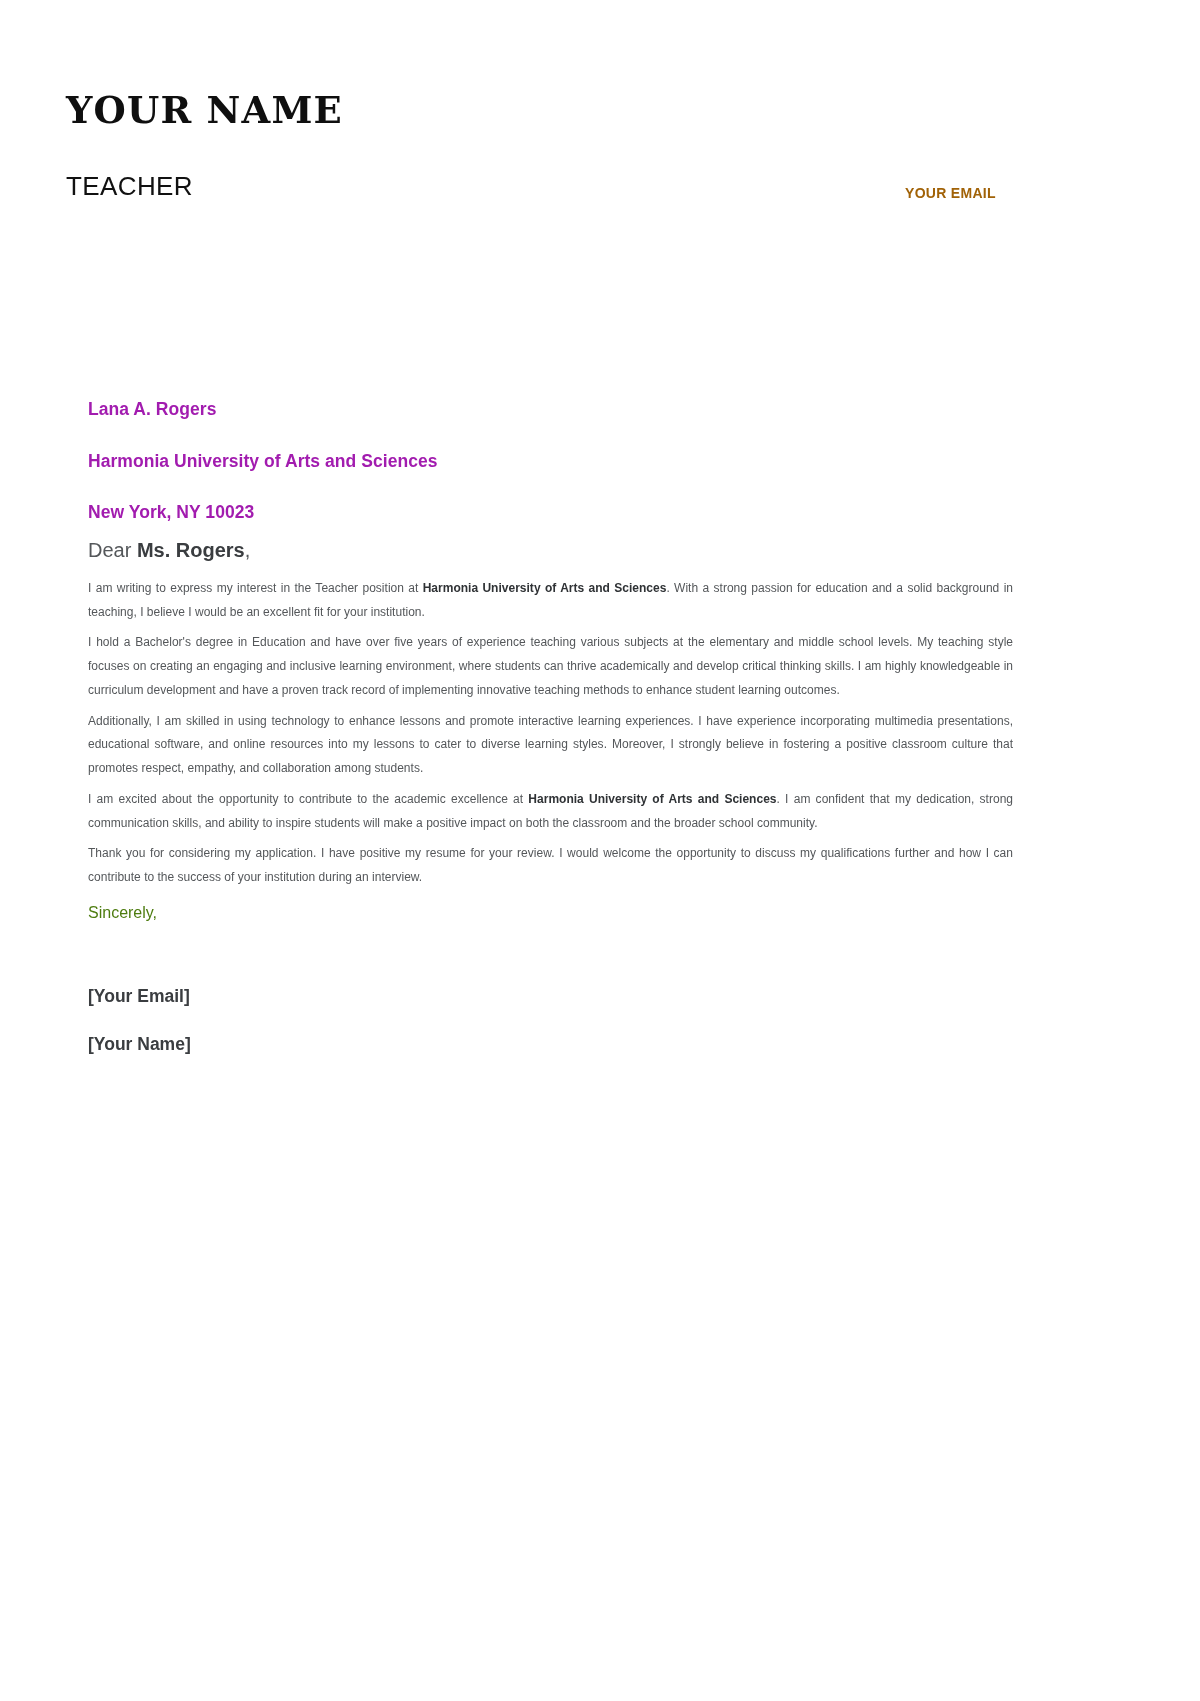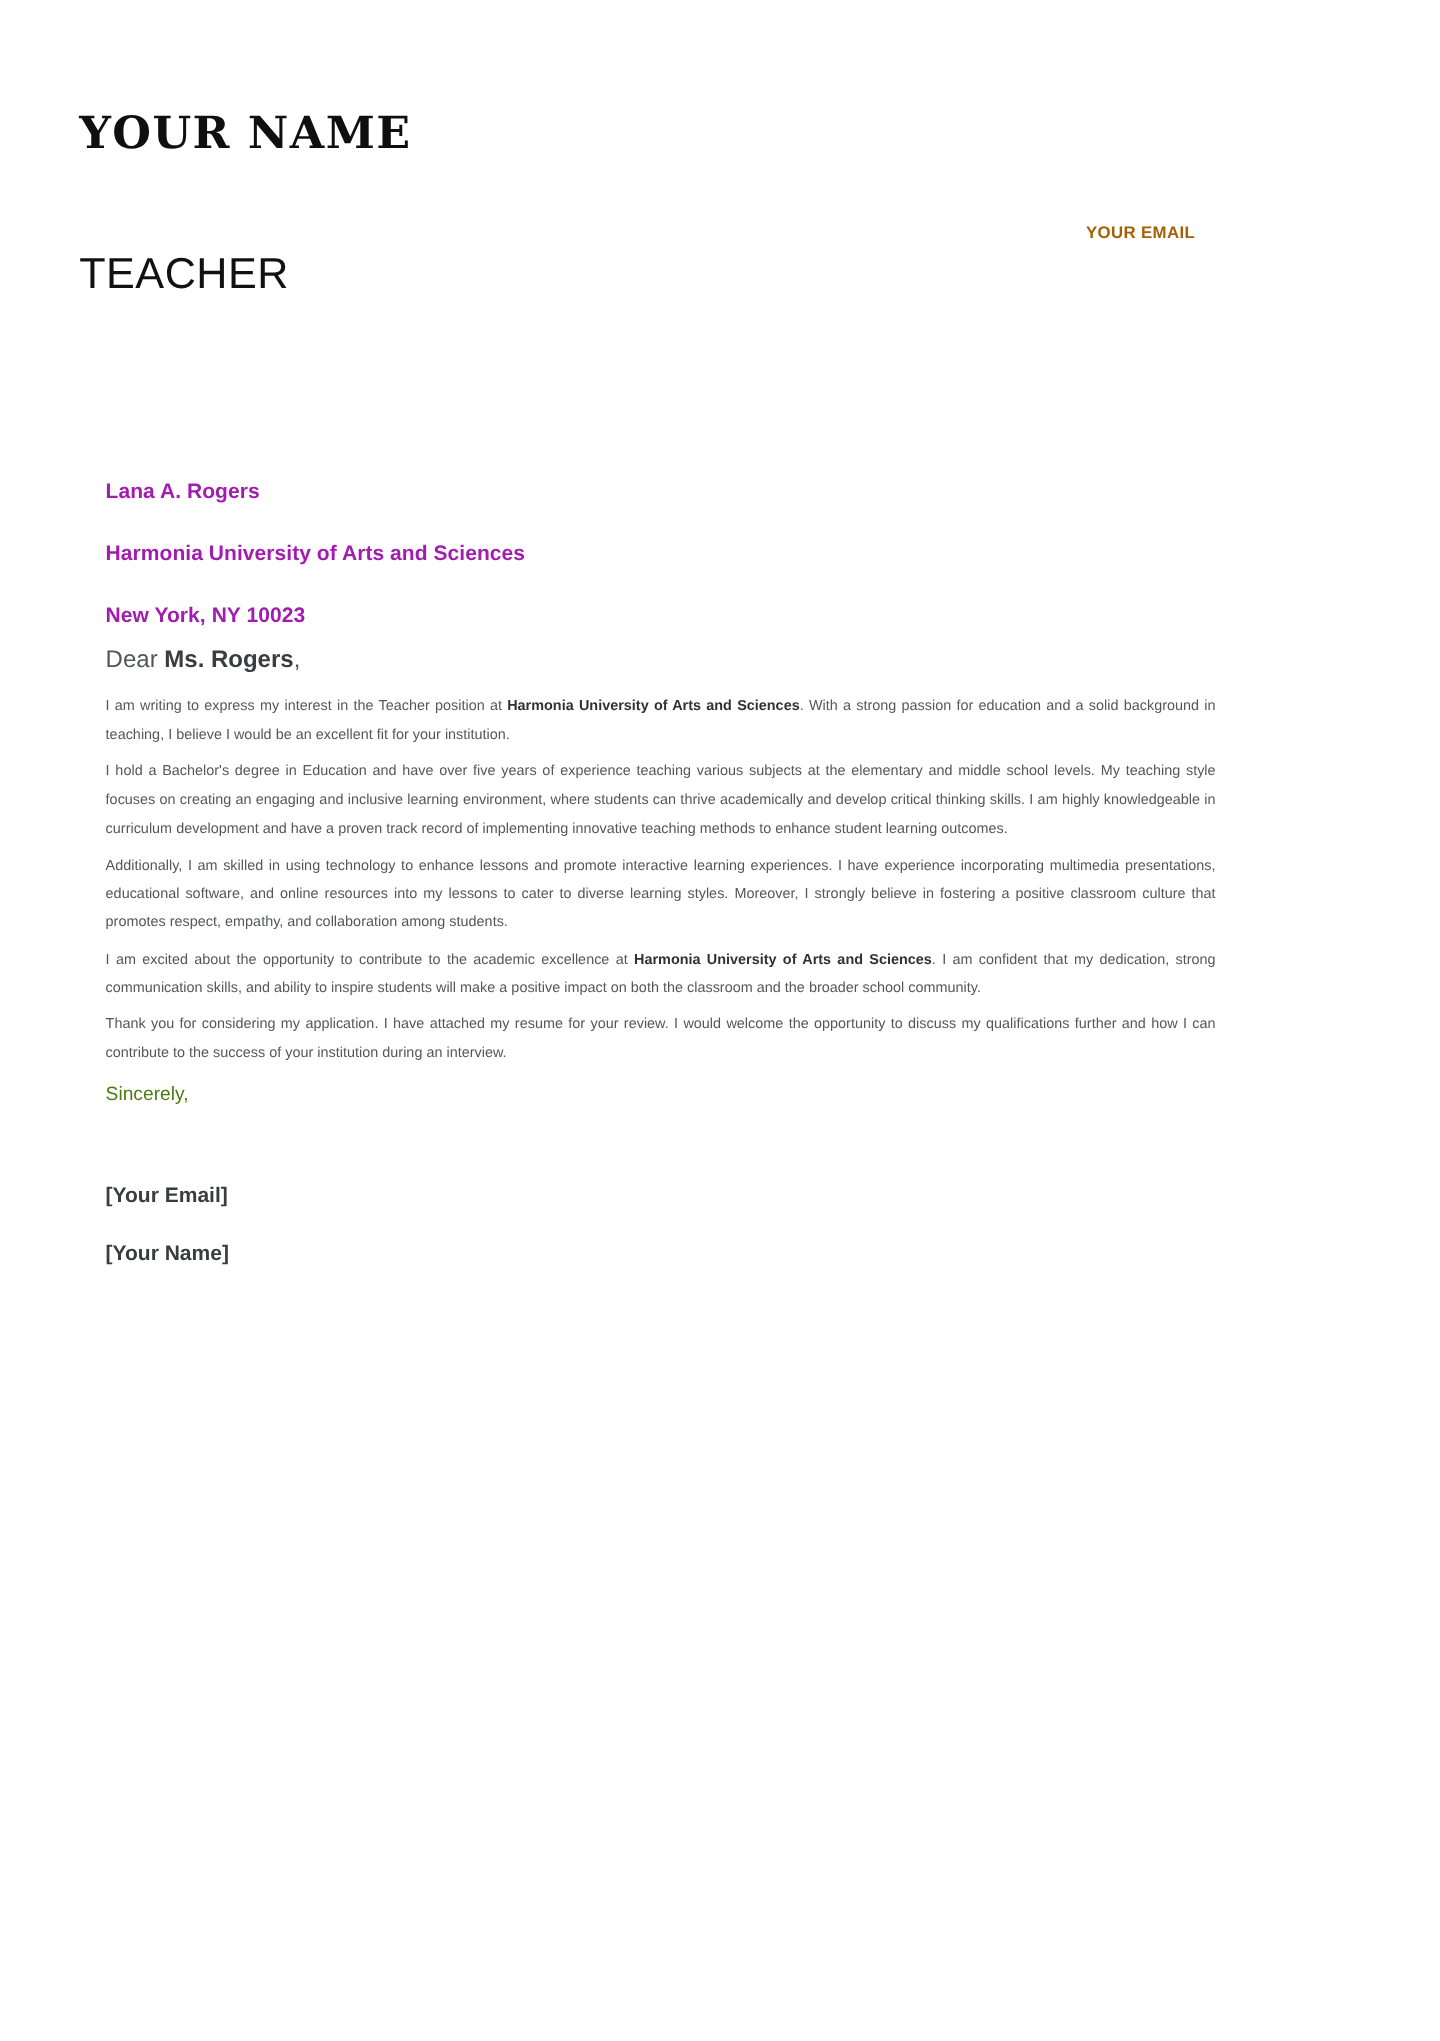--- a/index.html
+++ b/index.html
@@ -45,26 +45,25 @@
     line-height: 1;
     white-space: nowrap;
   }
 
   .lh-role {
     position: absolute;
     left: 66px;
     top: 173px;
     font-family: "Liberation Sans", sans-serif;
     font-weight: 300;
-    font-size: 36px;
+    font-size: 26px;
     letter-spacing: 0.4px;
     color: #111111;
     line-height: 1;
     white-space: nowrap;
-    margin-top: 37px;
   }
 
   .lh-email {
     position: absolute;
     left: 905px;
     top: 186px;
     font-family: "Liberation Sans", sans-serif;
     font-weight: 700;
     font-size: 14px;
     letter-spacing: 0.3px;
@@ -169,21 +168,21 @@
 
     <p class="addr-line tight">New York, NY 10023</p>
 
     <p class="salutation"><span>Dear </span><b>Ms. Rogers</b><span>,</span></p>
 
     <div id="paragraphs">
         <p class="para"><span>I am writing to express my interest in the Teacher position at </span><b>Harmonia University of Arts and Sciences</b><span>. With a strong passion for education and a solid background in teaching, I believe I would be an excellent fit for your institution.</span></p>
         <p class="para"><span>I hold a Bachelor's degree in Education and have over five years of experience teaching various subjects at the elementary and middle school levels. My teaching style focuses on creating an engaging and inclusive learning environment, where students can thrive academically and develop critical thinking skills. I am highly knowledgeable in curriculum development and have a proven track record of implementing innovative teaching methods to enhance student learning outcomes.</span></p>
         <p class="para"><span>Additionally, I am skilled in using technology to enhance lessons and promote interactive learning experiences. I have experience incorporating multimedia presentations, educational software, and online resources into my lessons to cater to diverse learning styles. Moreover, I strongly believe in fostering a positive classroom culture that promotes respect, empathy, and collaboration among students.</span></p>
         <p class="para"><span>I am excited about the opportunity to contribute to the academic excellence at </span><b>Harmonia University of Arts and Sciences</b><span>. I am confident that my dedication, strong communication skills, and ability to inspire students will make a positive impact on both the classroom and the broader school community.</span></p>
-        <p class="para"><span>Thank you for considering my application. I have attached my resume for your review. I would welcome the opportunity to discuss my qualifications further and how I can contribute to the success of your institution during an interview.</span></p>
+        <p class="para"><span>Thank you for considering my application. I have positive my resume for your review. I would welcome the opportunity to discuss my qualifications further and how I can contribute to the success of your institution during an interview.</span></p>
       </div>
 
     <p class="closing">Sincerely,</p>
 
     <div class="sig-gap"></div>
 
     <p class="sig-line">[Your Email]</p>
 
     <p class="sig-line">[Your Name]</p>
 

